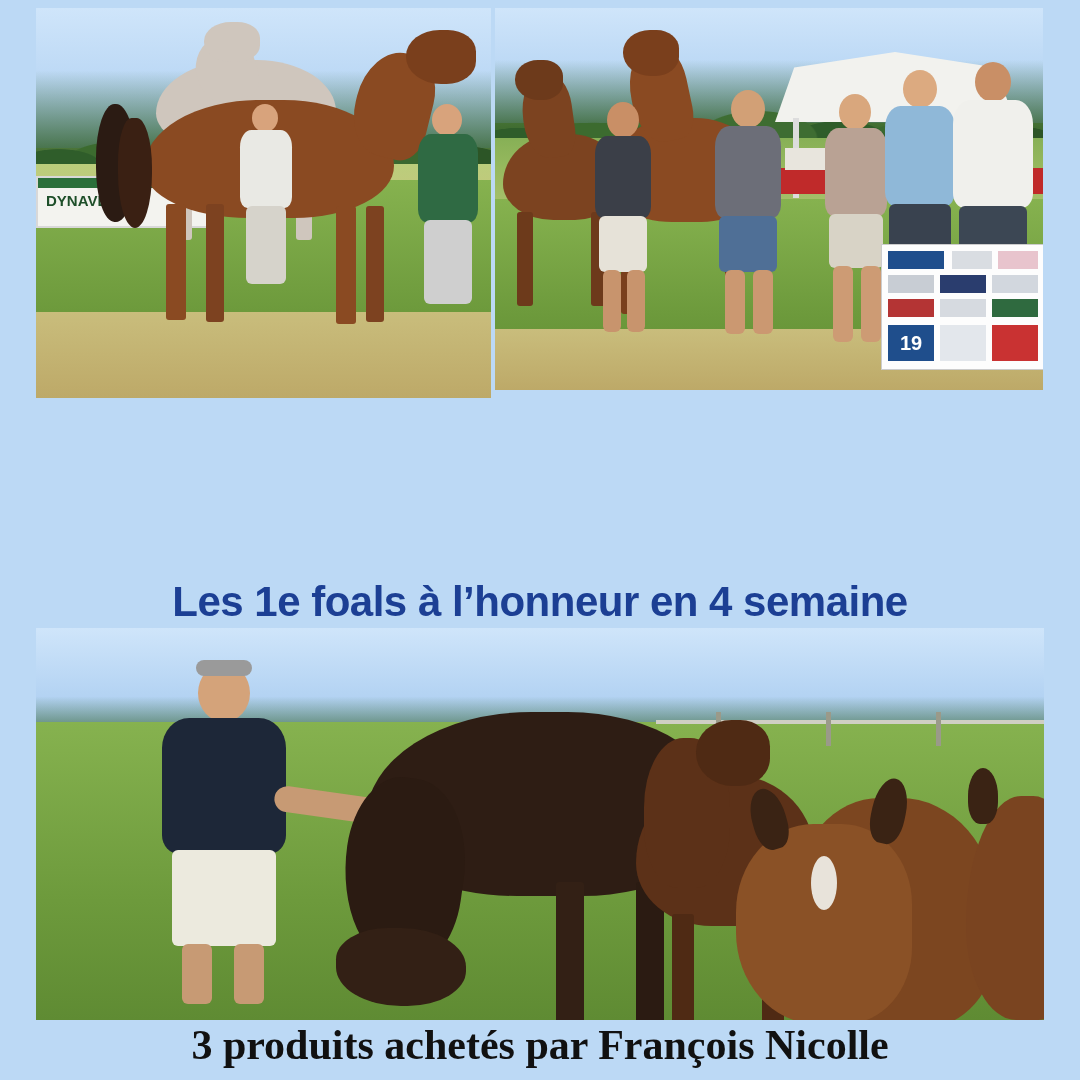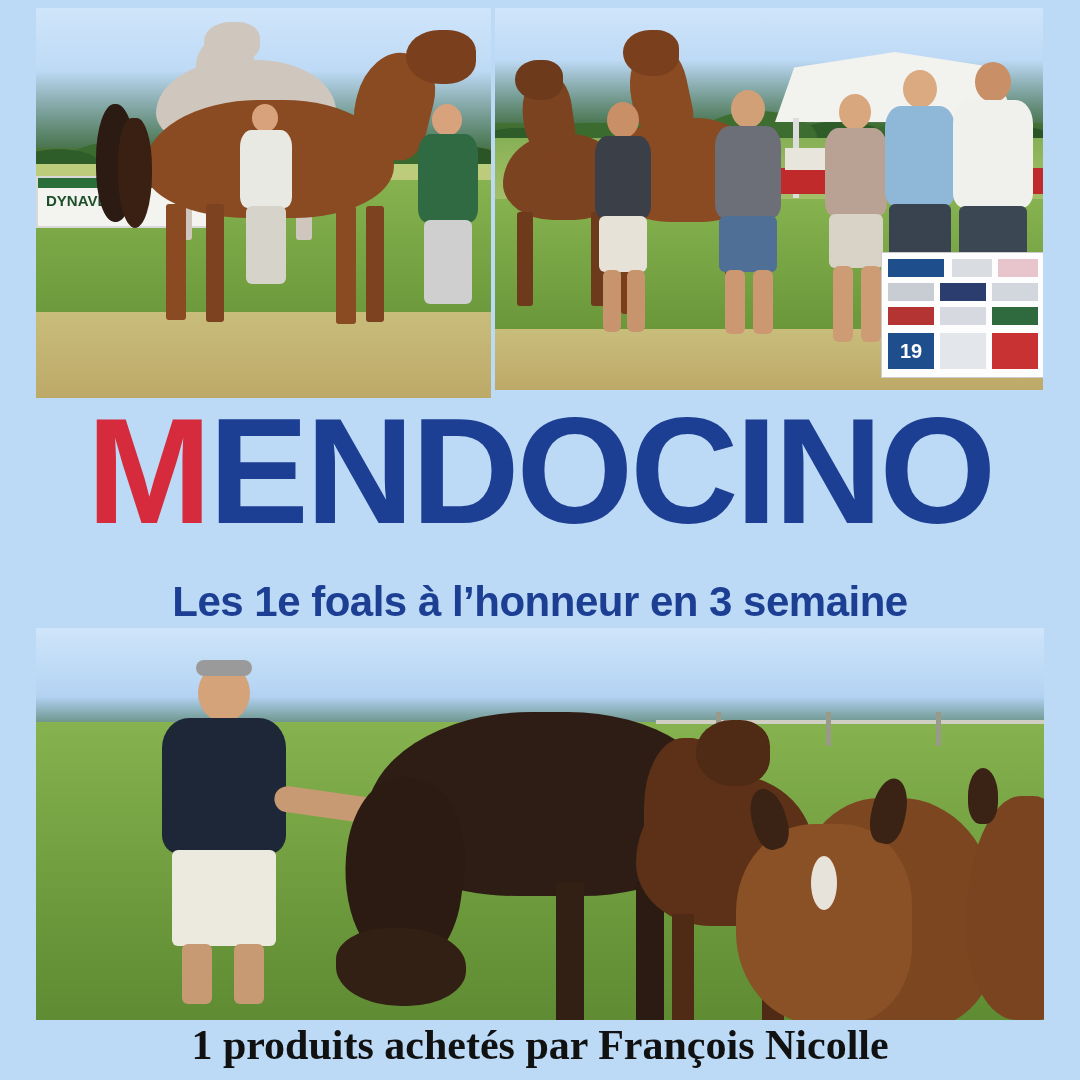--- a/index.html
+++ b/index.html
@@ -304,42 +304,39 @@
       <div class="torso" style="left:8px; top:36px; width:70px; height:100px; background:#8fb8d8;"></div>
       <div class="legs" style="left:12px; top:134px; width:62px; height:138px; background:#39424f;"></div>
     </div>
 
     <div class="person" style="left:452px; top:54px; width:92px; height:286px;">
       <div class="head" style="left:28px; top:0; width:36px; height:40px; background:#c98f66;"></div>
       <div class="torso" style="left:6px; top:38px; width:80px; height:108px; background:#f0f0ec;"></div>
       <div class="legs" style="left:12px; top:144px; width:68px; height:142px; background:#3c4754;"></div>
     </div>
 
-    <div class="signboard" style="left:386px; top:244px; width:162px; height:124px;">
+    <div class="signboard" style="left:386px; top:236px; width:162px; height:124px;">
       <div style="position:absolute; left:6px; top:6px; width:56px; height:18px; background:#1f4e8c;"></div>
       <div style="position:absolute; left:70px; top:6px; width:40px; height:18px; background:#d9dde2;"></div>
       <div style="position:absolute; left:116px; top:6px; width:40px; height:18px; background:#e8c4cd;"></div>
       <div style="position:absolute; left:6px; top:30px; width:46px; height:18px; background:#c8cdd4;"></div>
       <div style="position:absolute; left:58px; top:30px; width:46px; height:18px; background:#2a3d6e;"></div>
       <div style="position:absolute; left:110px; top:30px; width:46px; height:18px; background:#d2d7de;"></div>
       <div style="position:absolute; left:6px; top:54px; width:46px; height:18px; background:#b43434;"></div>
       <div style="position:absolute; left:58px; top:54px; width:46px; height:18px; background:#d6dae0;"></div>
       <div style="position:absolute; left:110px; top:54px; width:46px; height:18px; background:#2f6a3f;"></div>
       <div style="position:absolute; left:6px; top:80px; width:46px; height:36px; background:#1f4e8c; color:#fff; font-size:20px; font-weight:bold; text-align:center; line-height:36px; font-family:'Liberation Sans', sans-serif;">19</div>
       <div style="position:absolute; left:58px; top:80px; width:46px; height:36px; background:#e3e7ec;"></div>
       <div style="position:absolute; left:110px; top:80px; width:46px; height:36px; background:#c93232;"></div>
     </div>
   </div>
 
 
-  <div id="title-main">
-    <span class="red">M</span><span class="blue">ENDOCINO</span>
-  </div>
-
-  <div id="subtitle-mid">Les 1e foals à l’honneur en 3 semaine</div>
+
+  <div id="subtitle-mid">Les 1e foals à l’honneur en 4 semaine</div>
 
   <div class="photo" id="photo-bottom">
     <div class="sky" style="height:24%;"></div>
     <div class="treeline" style="top:34px; height:22%;"></div>
     <div class="grass" style="height:76%;"></div>
 
     <div style="position:absolute; left:620px; top:92px; width:388px; height:4px; background:#cfcfc4;"></div>
     <div style="position:absolute; left:680px; top:84px; width:5px; height:34px; background:#9a9a8a;"></div>
     <div style="position:absolute; left:790px; top:84px; width:5px; height:34px; background:#9a9a8a;"></div>
     <div style="position:absolute; left:900px; top:84px; width:5px; height:34px; background:#9a9a8a;"></div>
@@ -369,15 +366,15 @@
     <div class="horse-neck" style="left:760px; top:170px; width:200px; height:230px; background:#7c4620; border-radius:42% 48% 36% 40%;"></div>
     <div class="horse-head" style="left:700px; top:196px; width:176px; height:200px; background:#8a5126; border-radius:44% 40% 38% 46%;"></div>
     <div style="position:absolute; left:775px; top:228px; width:26px; height:54px; background:#e8e3da; border-radius:50%;"></div>
     <div style="position:absolute; left:716px; top:160px; width:34px; height:62px; background:#3a2314; border-radius:50% 50% 40% 40%; transform:rotate(-16deg);"></div>
     <div style="position:absolute; left:836px; top:150px; width:34px; height:66px; background:#3a2314; border-radius:50% 50% 40% 40%; transform:rotate(12deg);"></div>
 
     <div class="horse-body" style="left:930px; top:168px; width:120px; height:224px; background:#7a4420;"></div>
     <div style="position:absolute; left:932px; top:140px; width:30px; height:56px; background:#3a2314; border-radius:50% 50% 40% 40%;"></div>
   </div>
 
-  <div id="caption-bottom">1 produits achetés par François Nicolle</div>
+  <div id="caption-bottom">3 produits achetés par François Nicolle</div>
 
 </div>
 
 </body></html>

